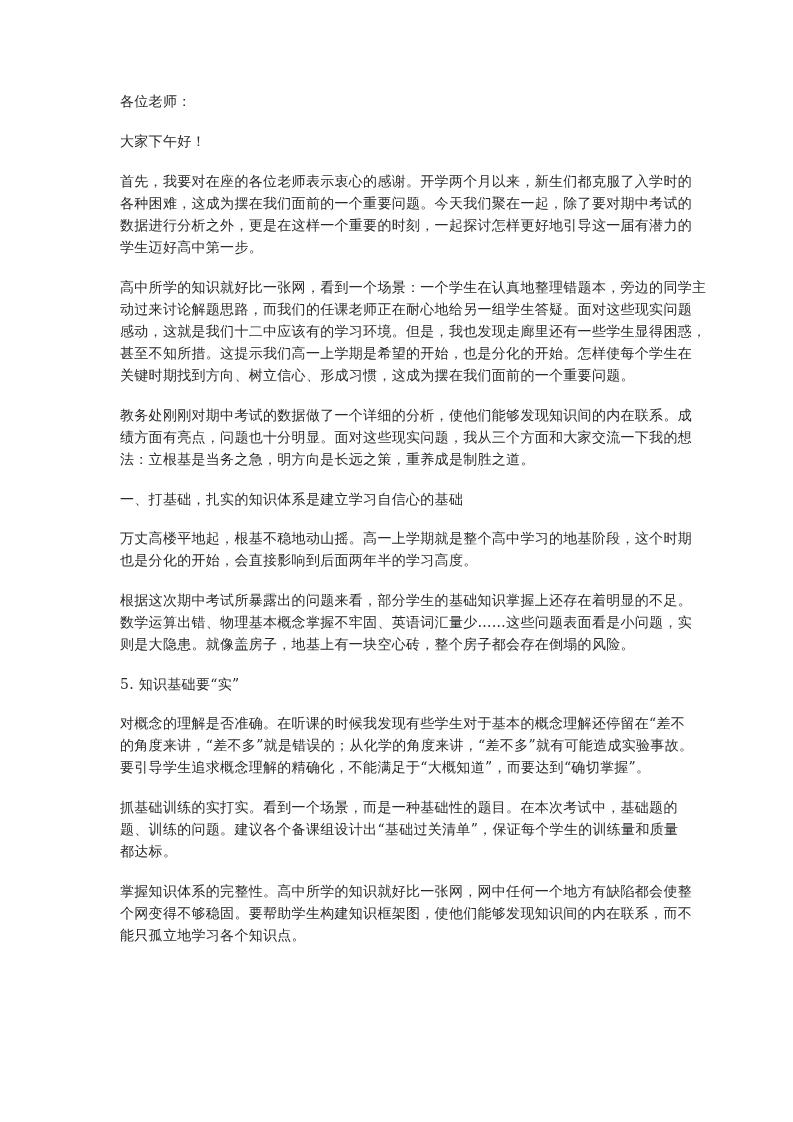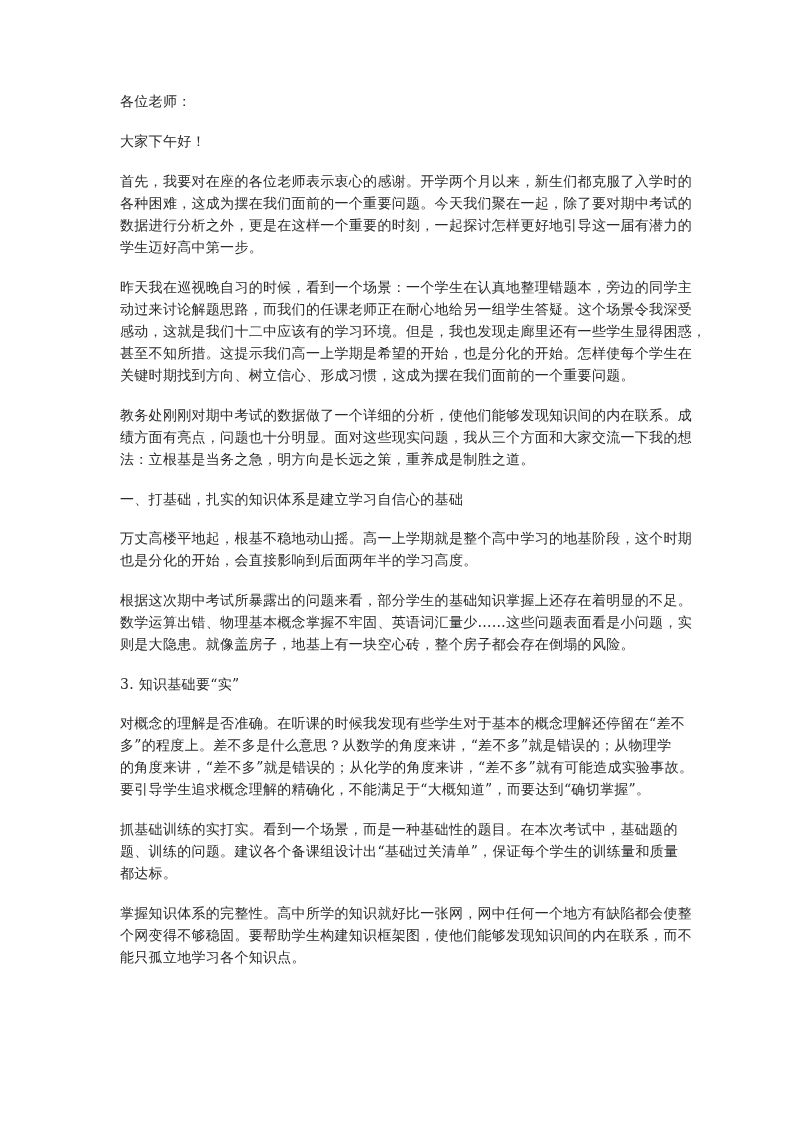--- a/index.html
+++ b/index.html
@@ -61,22 +61,22 @@
     </p>
 
     <p class="para">
       <span class="line">首先，我要对在座的各位老师表示衷心的感谢。开学两个月以来，新生们都克服了入学时的</span>
       <span class="line">各种困难，这成为摆在我们面前的一个重要问题。今天我们聚在一起，除了要对期中考试的</span>
       <span class="line">数据进行分析之外，更是在这样一个重要的时刻，一起探讨怎样更好地引导这一届有潜力的</span>
       <span class="line">学生迈好高中第一步。</span>
     </p>
 
     <p class="para">
-      <span class="line">昨天我在巡视晚自习的时候，看到一个场景：一个学生在认真地整理错题本，旁边的同学主</span>
-      <span class="line">动过来讨论解题思路，而我们的任课老师正在耐心地给另一组学生答疑。这个场景令我深受</span>
+      <span class="line">高中所学的知识就好比一张网，看到一个场景：一个学生在认真地整理错题本，旁边的同学主</span>
+      <span class="line">动过来讨论解题思路，而我们的任课老师正在耐心地给另一组学生答疑。面对这些现实问题</span>
       <span class="line">感动，这就是我们十二中应该有的学习环境。但是，我也发现走廊里还有一些学生显得困惑，</span>
       <span class="line">甚至不知所措。这提示我们高一上学期是希望的开始，也是分化的开始。怎样使每个学生在</span>
       <span class="line">关键时期找到方向、树立信心、形成习惯，这成为摆在我们面前的一个重要问题。</span>
     </p>
 
     <p class="para">
       <span class="line">教务处刚刚对期中考试的数据做了一个详细的分析，使他们能够发现知识间的内在联系。成</span>
       <span class="line">绩方面有亮点，问题也十分明显。面对这些现实问题，我从三个方面和大家交流一下我的想</span>
       <span class="line">法：立根基是当务之急，明方向是长远之策，重养成是制胜之道。</span>
     </p>
@@ -87,25 +87,24 @@
       <span class="line">万丈高楼平地起，根基不稳地动山摇。高一上学期就是整个高中学习的地基阶段，这个时期</span>
       <span class="line">也是分化的开始，会直接影响到后面两年半的学习高度。</span>
     </p>
 
     <p class="para">
       <span class="line">根据这次期中考试所暴露出的问题来看，部分学生的基础知识掌握上还存在着明显的不足。</span>
       <span class="line">数学运算出错、物理基本概念掌握不牢固、英语词汇量少……这些问题表面看是小问题，实</span>
       <span class="line">则是大隐患。就像盖房子，地基上有一块空心砖，整个房子都会存在倒塌的风险。</span>
     </p>
 
-    <h3 class="heading">3.  知识基础要“实”</h3>
+    <h3 class="heading">5.  知识基础要“实”</h3>
 
     <p class="para">
       <span class="line">对概念的理解是否准确。在听课的时候我发现有些学生对于基本的概念理解还停留在“差不</span>
-      <span class="line">多”的程度上。差不多是什么意思？从数学的角度来讲，“差不多”就是错误的；从物理学</span>
       <span class="line">的角度来讲，“差不多”就是错误的；从化学的角度来讲，“差不多”就有可能造成实验事故。</span>
       <span class="line">要引导学生追求概念理解的精确化，不能满足于“大概知道”，而要达到“确切掌握”。</span>
     </p>
 
     <p class="para">
       <span class="line">抓基础训练的实打实。看到一个场景，而是一种基础性的题目。在本次考试中，基础题的</span>
       <span class="line">题、训练的问题。建议各个备课组设计出“基础过关清单”，保证每个学生的训练量和质量</span>
       <span class="line">都达标。</span>
     </p>
 

